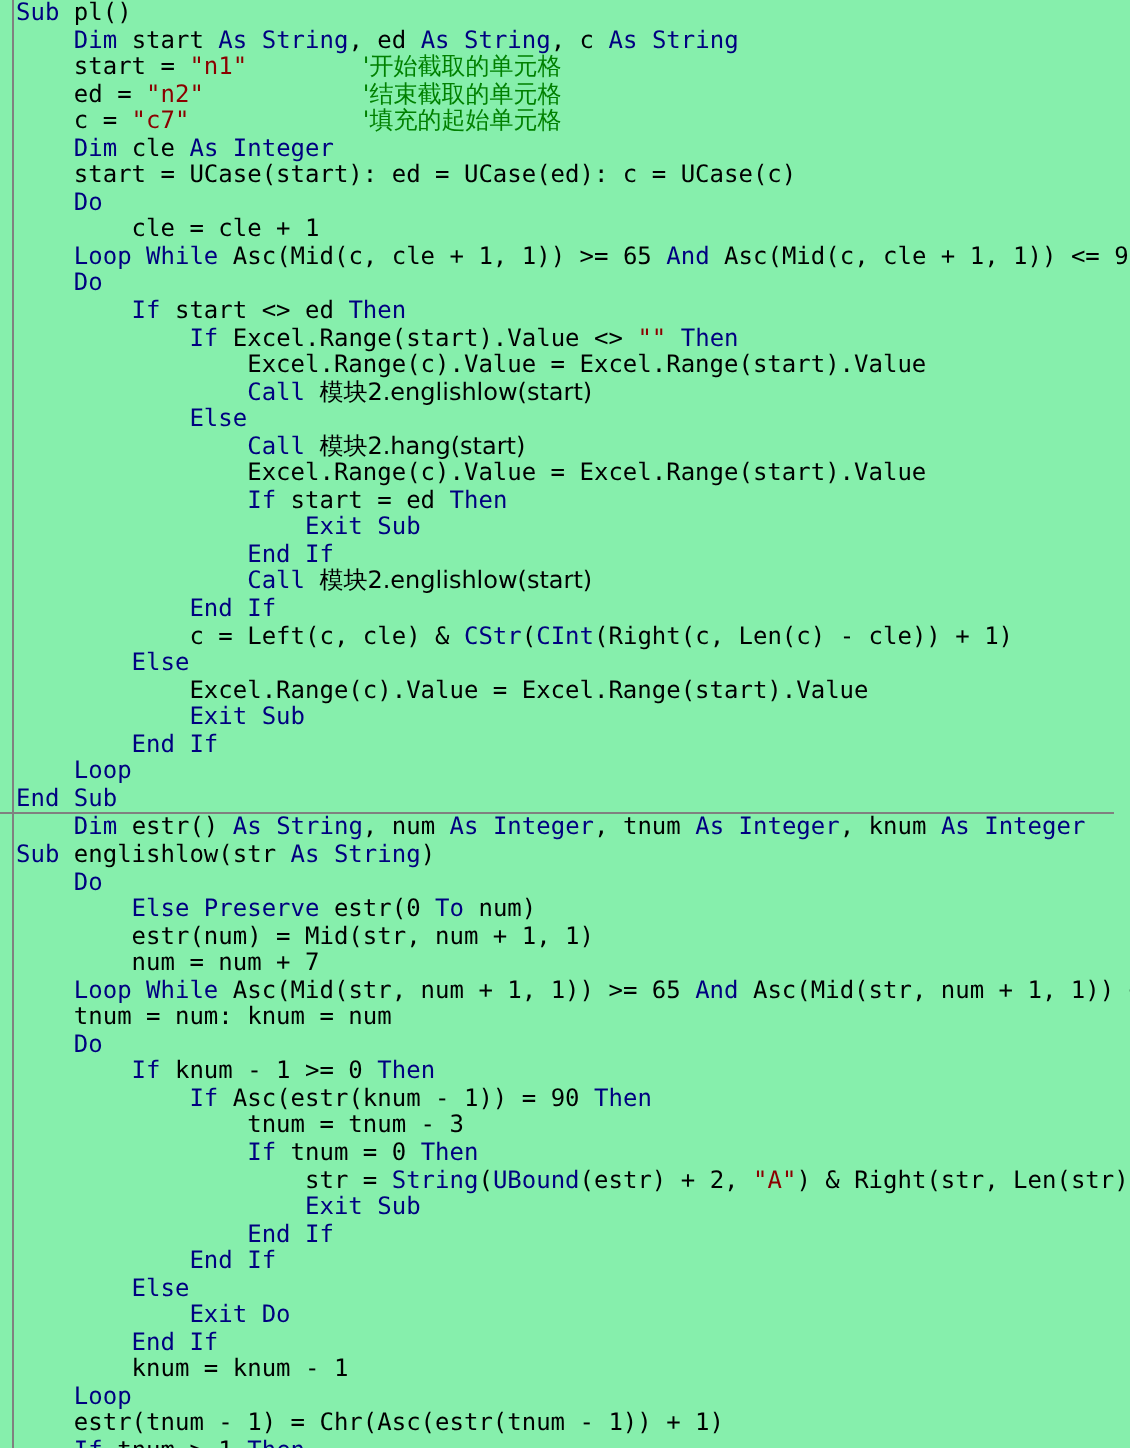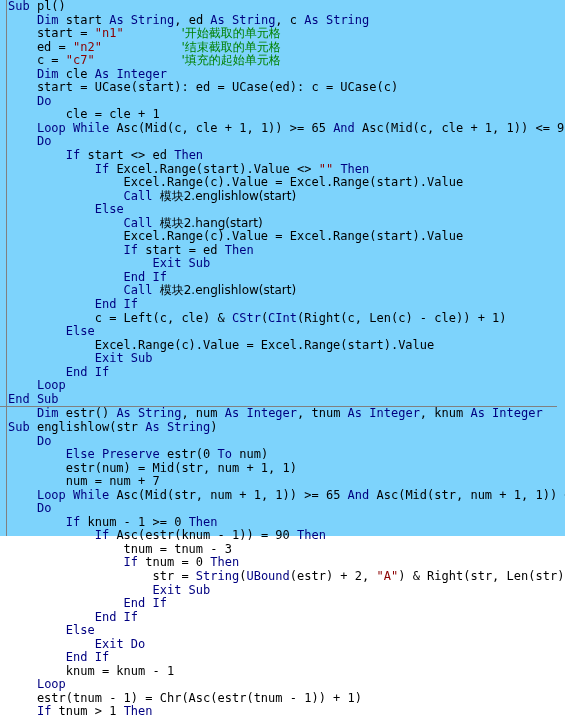--- a/index.html
+++ b/index.html
@@ -10,22 +10,22 @@
   body {
     width: 565px;
     height: 724px;
     overflow: hidden;
     font-family: "DejaVu Sans Mono", "Liberation Mono", monospace;
   }
 
   #code-editor {
     position: relative;
     width: 565px;
-    height: 536px;
-    background: #7dd3fc;
+    height: 724px;
+    background: #86efac;
     box-sizing: border-box;
   }
 
   
   .margin-rule {
     position: absolute;
     left: 6px;
     top: 0;
     bottom: 0;
     width: 1px;
@@ -110,20 +110,21 @@
       </div>
       <div class="proc-separator"></div>
       <div class="proc">
         <div class="code-line"><span class="idn">    </span><span class="kw">Dim </span><span class="idn">estr() </span><span class="kw">As String</span><span class="idn">, num </span><span class="kw">As Integer</span><span class="idn">, tnum </span><span class="kw">As Integer</span><span class="idn">, knum </span><span class="kw">As Integer</span></div>
         <div class="code-line"><span class="kw">Sub </span><span class="idn">englishlow(str </span><span class="kw">As String</span><span class="idn">)</span></div>
         <div class="code-line"><span class="idn">    </span><span class="kw">Do</span></div>
         <div class="code-line"><span class="idn">        </span><span class="kw">Else Preserve </span><span class="idn">estr(0 </span><span class="kw">To </span><span class="idn">num)</span></div>
         <div class="code-line"><span class="idn">        estr(num) = Mid(str, num + 1, 1)</span></div>
         <div class="code-line"><span class="idn">        num = num + 7</span></div>
         <div class="code-line"><span class="idn">    </span><span class="kw">Loop While </span><span class="idn">Asc(Mid(str, num + 1, 1)) &gt;= 65 </span><span class="kw">And </span><span class="idn">Asc(Mid(str, num + 1, 1)) &lt;= 90</span></div>
+        <div class="code-line"><span class="idn">    tnum = num: knum = num</span></div>
         <div class="code-line"><span class="idn">    </span><span class="kw">Do</span></div>
         <div class="code-line"><span class="idn">        </span><span class="kw">If </span><span class="idn">knum - 1 &gt;= 0 </span><span class="kw">Then</span></div>
         <div class="code-line"><span class="idn">            </span><span class="kw">If </span><span class="idn">Asc(estr(knum - 1)) = 90 </span><span class="kw">Then</span></div>
         <div class="code-line"><span class="idn">                tnum = tnum - 3</span></div>
         <div class="code-line"><span class="idn">                </span><span class="kw">If </span><span class="idn">tnum = 0 </span><span class="kw">Then</span></div>
         <div class="code-line"><span class="idn">                    str = </span><span class="kw">String</span><span class="idn">(</span><span class="kw">UBound</span><span class="idn">(estr) + 2, </span><span class="str">"A"</span><span class="idn">) &amp; Right(str, Len(str) - num)</span></div>
         <div class="code-line"><span class="idn">                    </span><span class="kw">Exit Sub</span></div>
         <div class="code-line"><span class="idn">                </span><span class="kw">End If</span></div>
         <div class="code-line"><span class="idn">            </span><span class="kw">End If</span></div>
         <div class="code-line"><span class="idn">        </span><span class="kw">Else</span></div>

